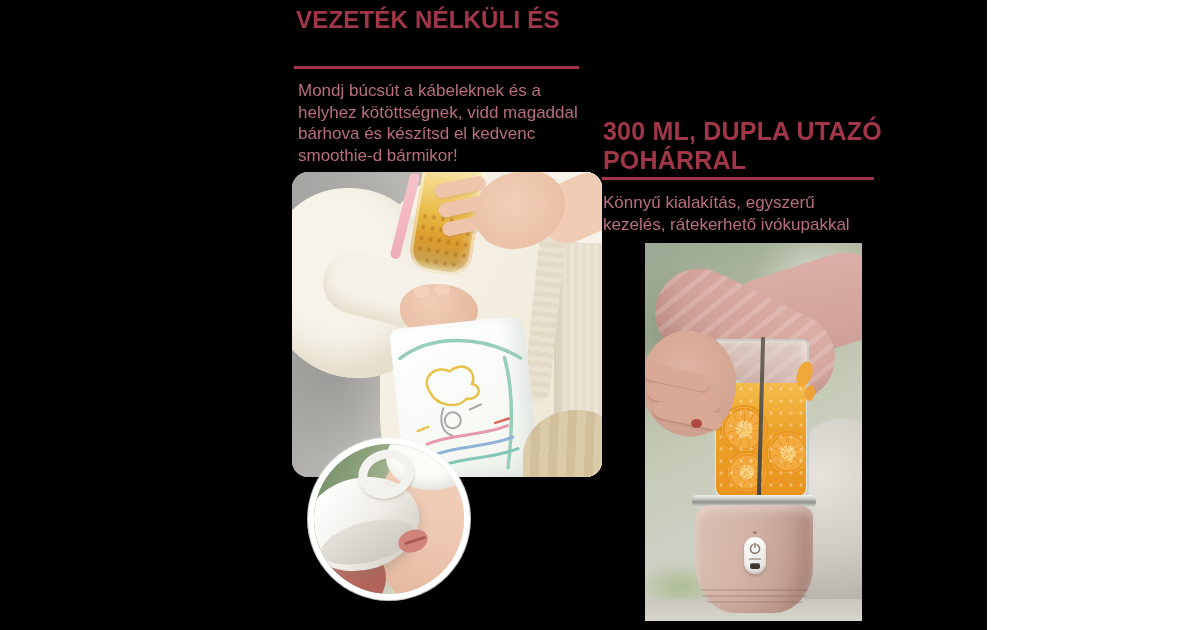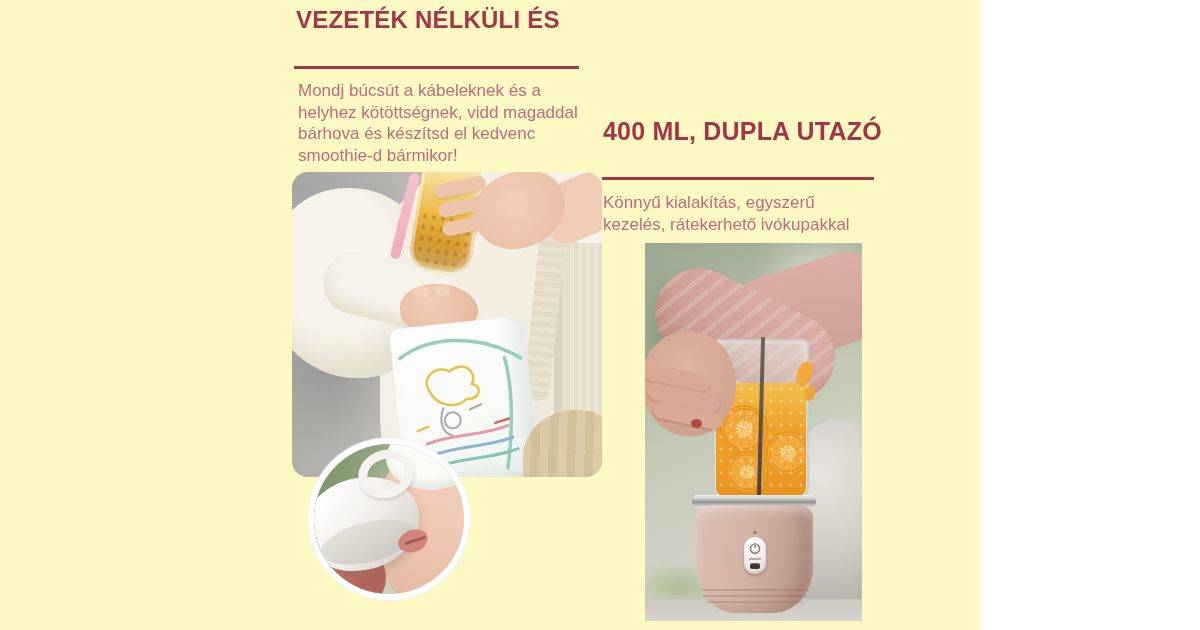--- a/index.html
+++ b/index.html
@@ -1,17 +1,17 @@
 <!DOCTYPE html>
 <html><head>
 <meta charset="utf-8">
 <style>
   html,body{margin:0;padding:0;background:#fff;}
-  .canvas{position:relative;width:980px;height:630px;background:#fef9c3;overflow:hidden;
-          font-family:"Liberation Sans",sans-serif;}
+  .canvas{position:relative;width:980px;height:630px;background:#000000;overflow:hidden;
+          font-family:"Liberation Sans",sans-serif;padding-left:7px;}
   .el{position:absolute;}
   
   .heading{font-weight:700;color:#a23649;letter-spacing:.2px;}
   .heading .hl{display:block;}
   .left-heading{left:296px;top:5px;width:300px;font-size:24px;line-height:30px;}
   .right-heading{left:603px;top:117px;width:300px;font-size:25px;line-height:29px;}
   .rule{height:3px;background:#a23649;}
   .left-rule{left:294px;top:66px;width:285px;}
   .right-rule{left:602px;top:177px;width:272px;}
   .body-copy{font-size:17px;color:#b96e7d;}
@@ -178,21 +178,22 @@
       <div class="el ci-cup"></div>
       <div class="el ci-lid"></div>
       <div class="el ci-lid-inner"></div>
       <div class="el ci-spout"></div>
       <div class="el ci-mouth"></div>
       <div class="el ci-lip"></div>
     </div>
   </div>
 
   <div class="el heading right-heading">
-    <span class="hl">400 ML, DUPLA UTAZÓ</span>
+    <span class="hl">300 ML, DUPLA UTAZÓ</span>
+    <span class="hl">POHÁRRAL</span>
   </div>
   <div class="el rule right-rule"></div>
   <div class="el body-copy right-body">Könnyű kialakítás, egyszerű kezelés, rátekerhető ivókupakkal</div>
 
   <div class="el photo-b">
     <div class="el pb-bg"></div>
     <div class="el pb-blob1"></div>
     <div class="el pb-blob2"></div>
     <div class="el pb-sphere"></div>
     <div class="el pb-grass"></div>

